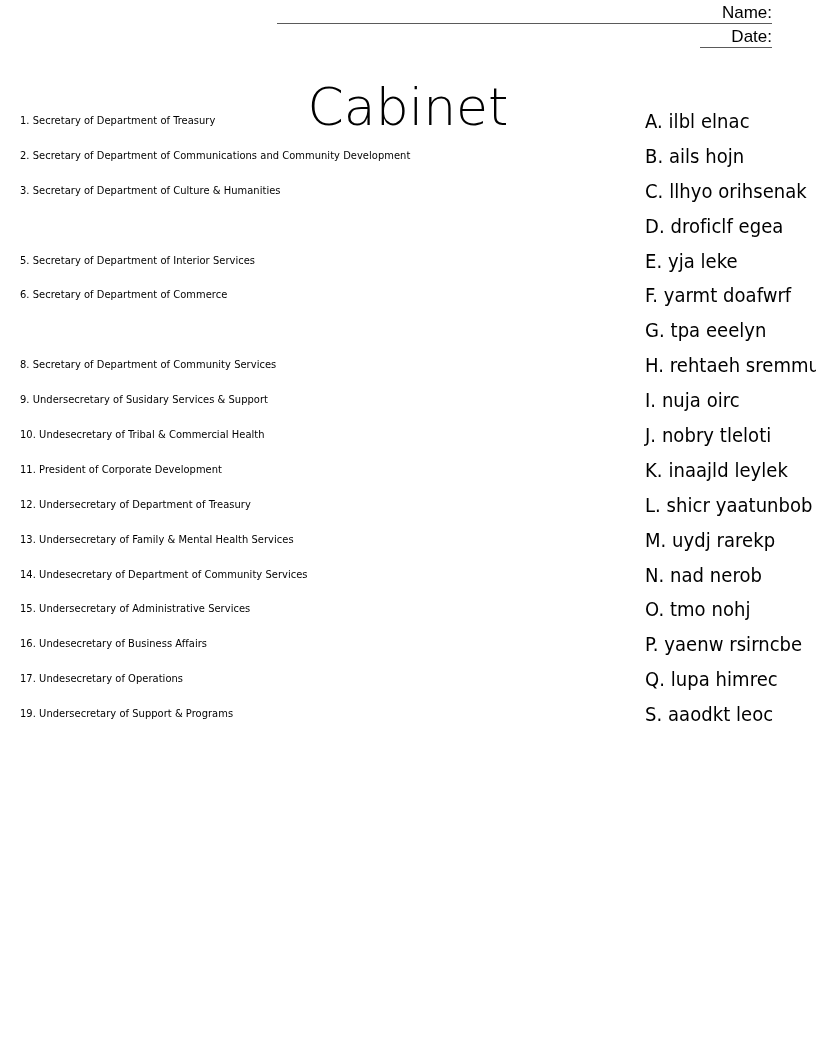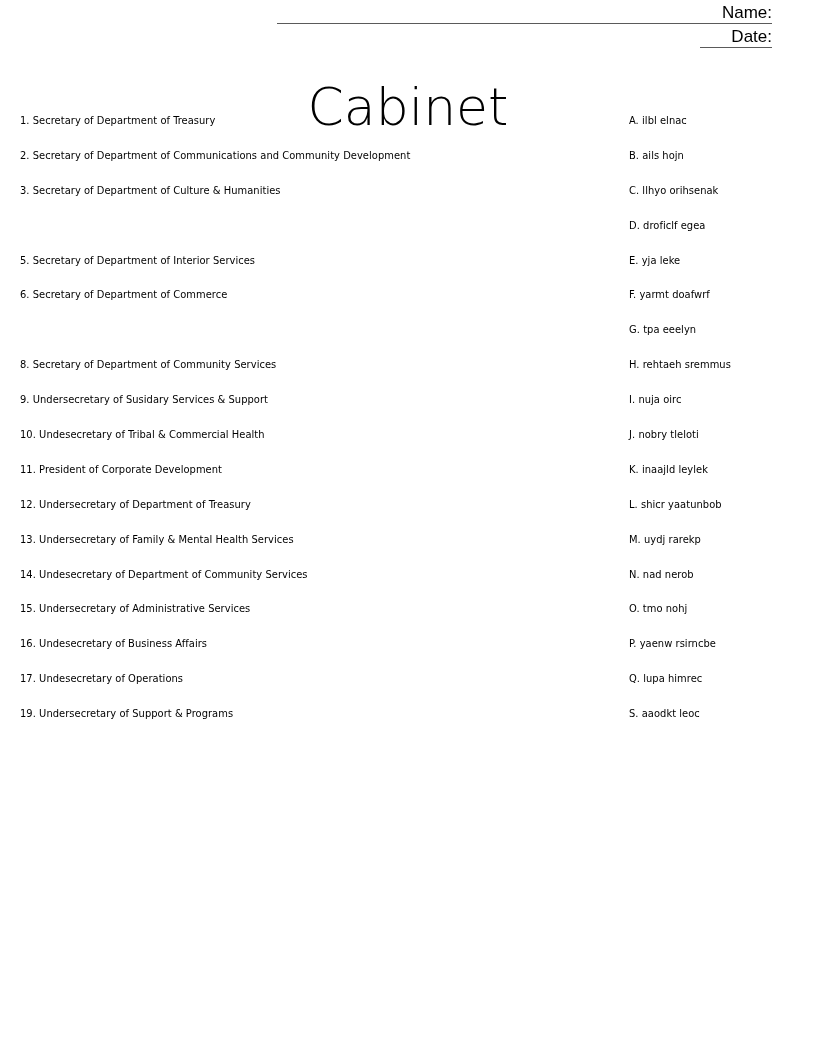--- a/index.html
+++ b/index.html
@@ -77,23 +77,23 @@
     position: absolute;
     left: 0;
     top: 0;
     font-size: 11px;
     line-height: 20px;
     letter-spacing: 0.05px;
     padding-left: 20px;
   }
   .answer-cell {
     position: absolute;
-    left: 629px;
+    left: 645px;
     top: 0;
-    font-size: 11px;
+    font-size: 20px;
     line-height: 20px;
     letter-spacing: 0.05px;
   }
 </style>
 </head>
 <body>
 
 <div class="header-row">
   <span class="field-label">Name:</span>
   <span class="rule rule-name"></span>

